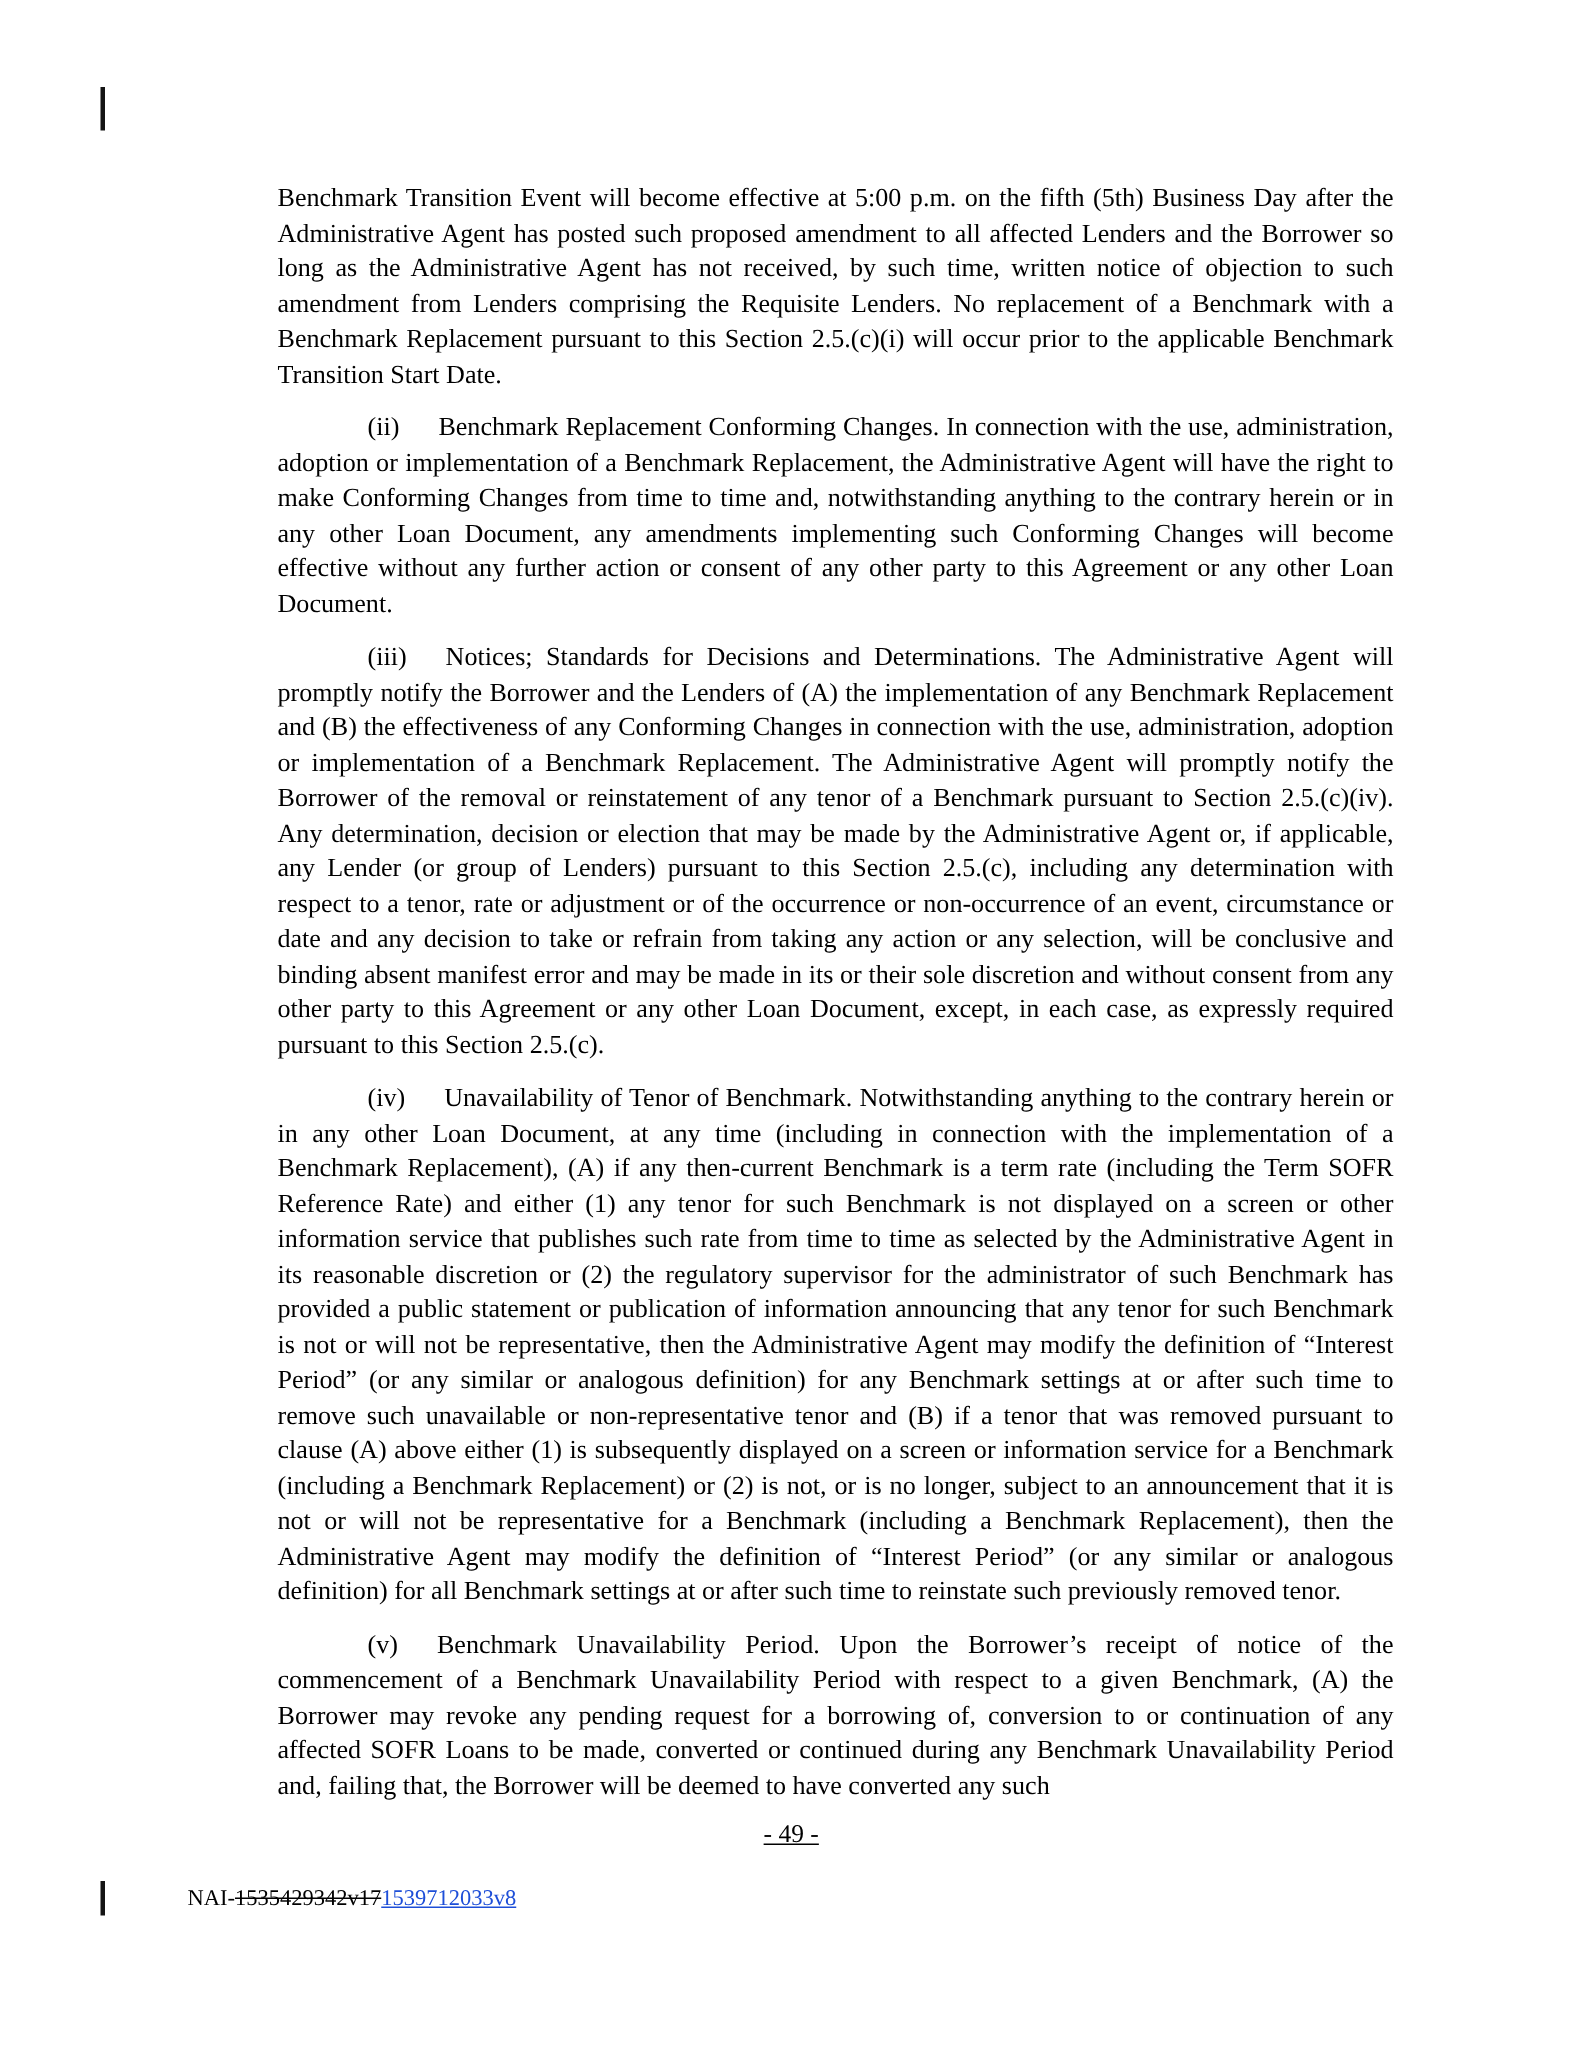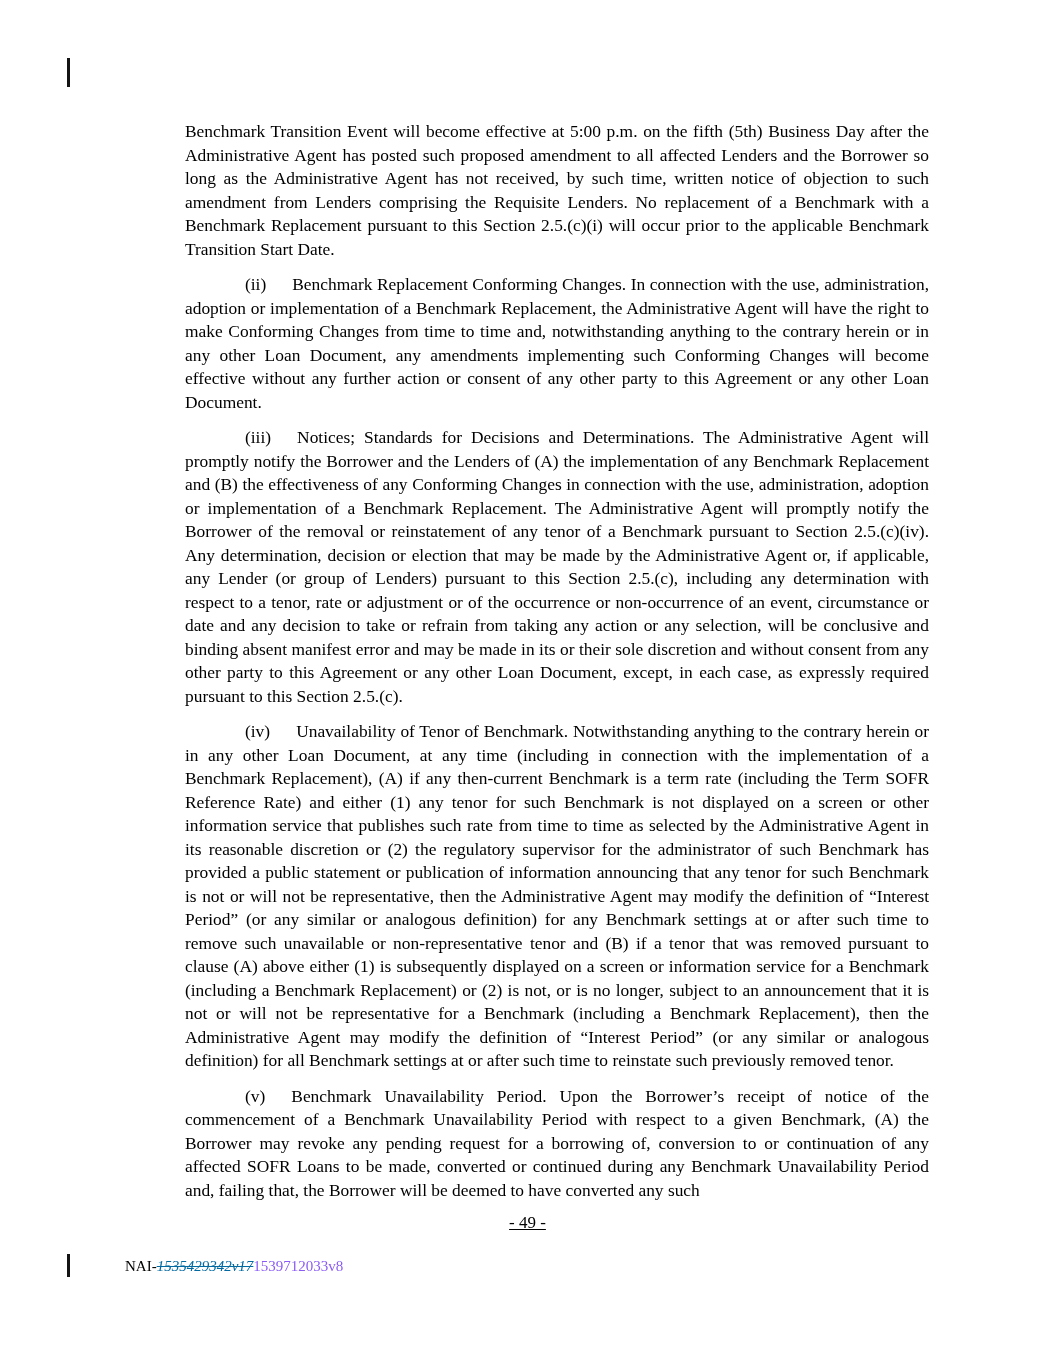--- a/index.html
+++ b/index.html
@@ -38,22 +38,22 @@
   .tab { display: inline-block; width: 26px; }
   .phead { }
   .footer-left {
     position: absolute;
     left: 125px;
     top: 1257px;
     font-size: 15px;
     line-height: 19px;
     white-space: nowrap;
   }
-  .deleted { color: #0369a1; text-decoration: line-through; font-style: italic; }
-  .inserted { color: #8b5cf6; }
+  .deleted { color: #000000; text-decoration: line-through; }
+  .inserted { color: #1d4ed8; text-decoration: underline; }
   .page-number {
     position: absolute;
     left: 0;
     top: 1212px;
     width: 1055px;
     text-align: center;
     font-size: 17px;
     line-height: 21px;
     pointer-events: none;
     text-decoration: underline;

